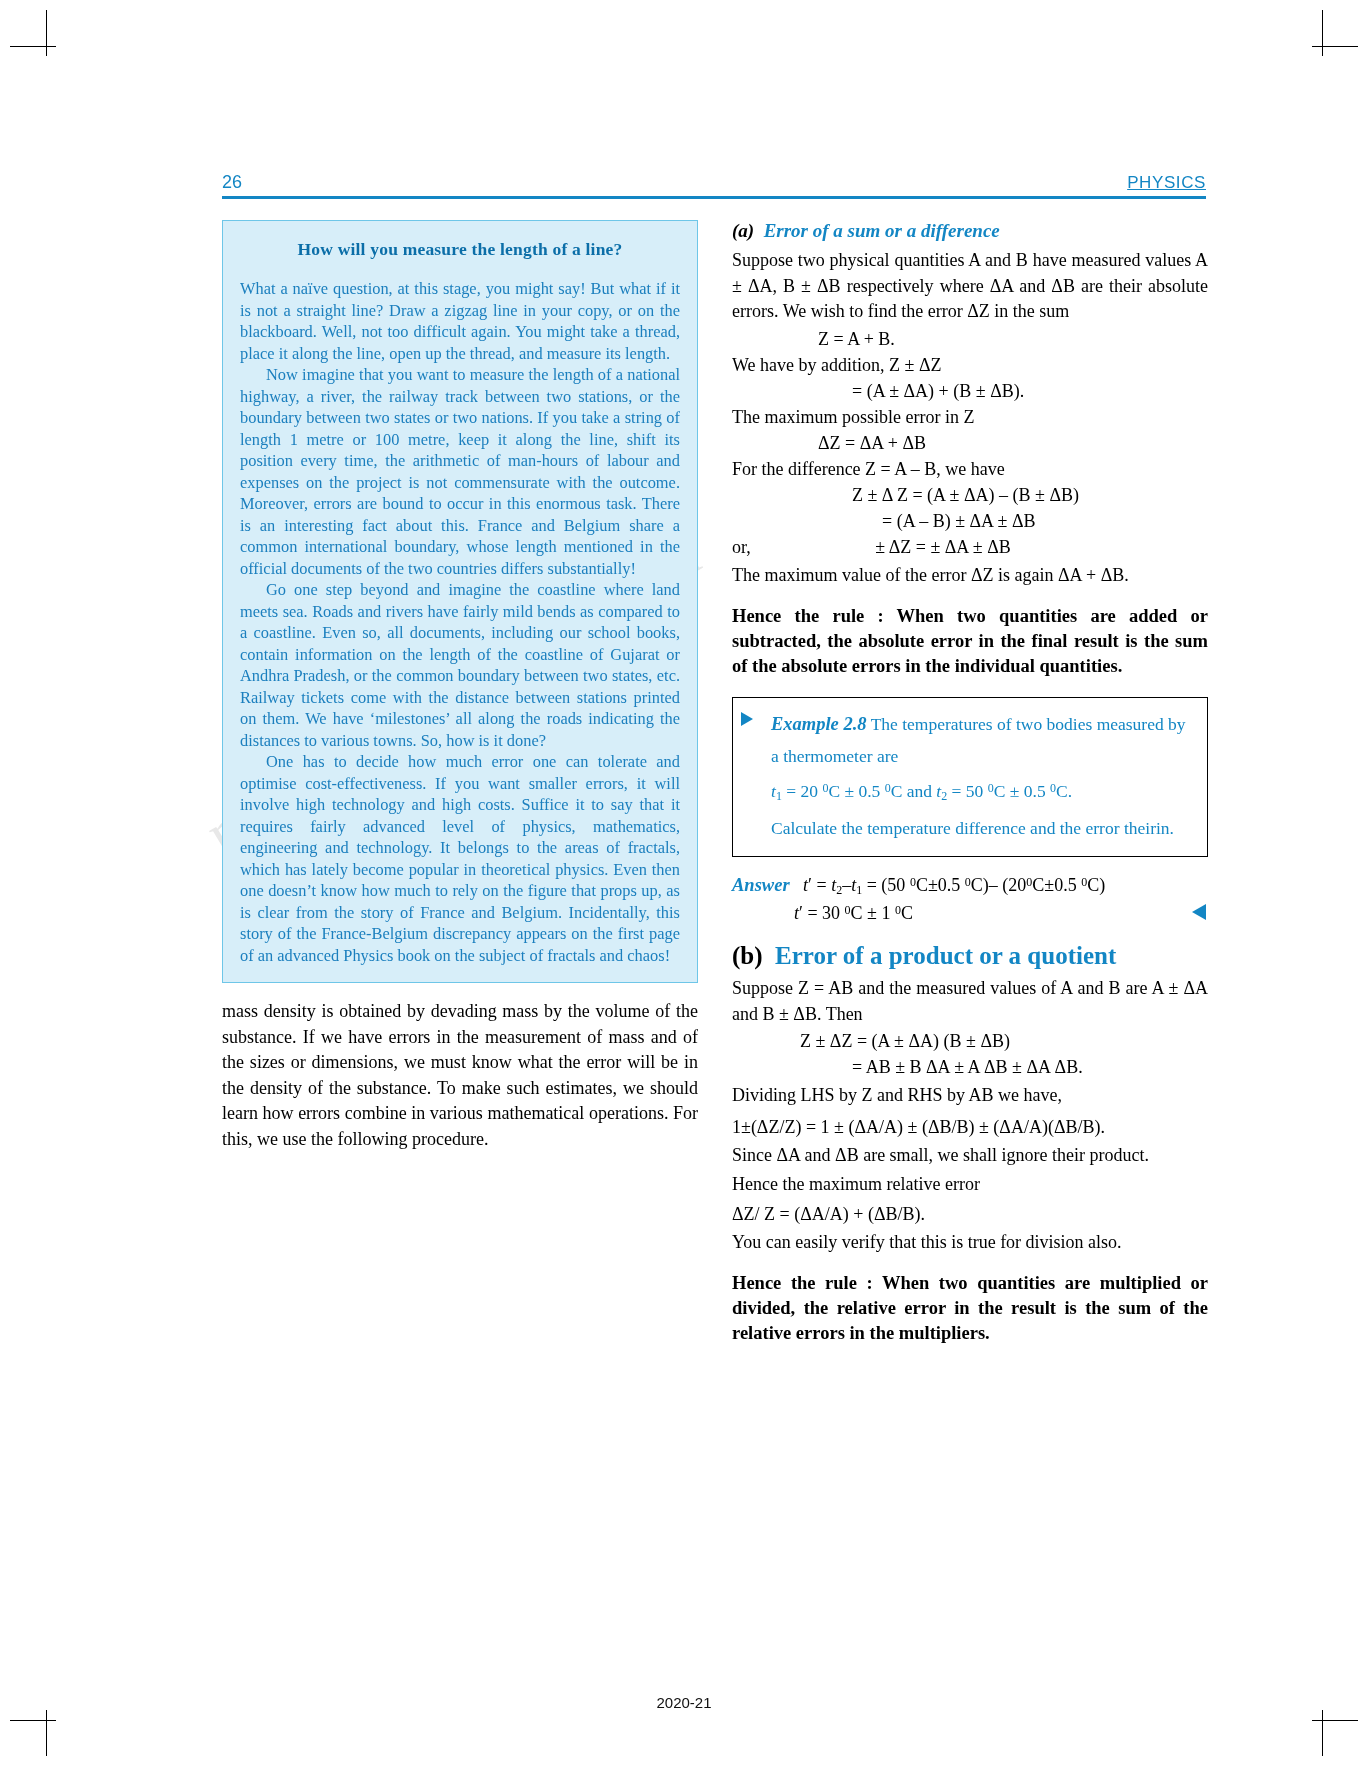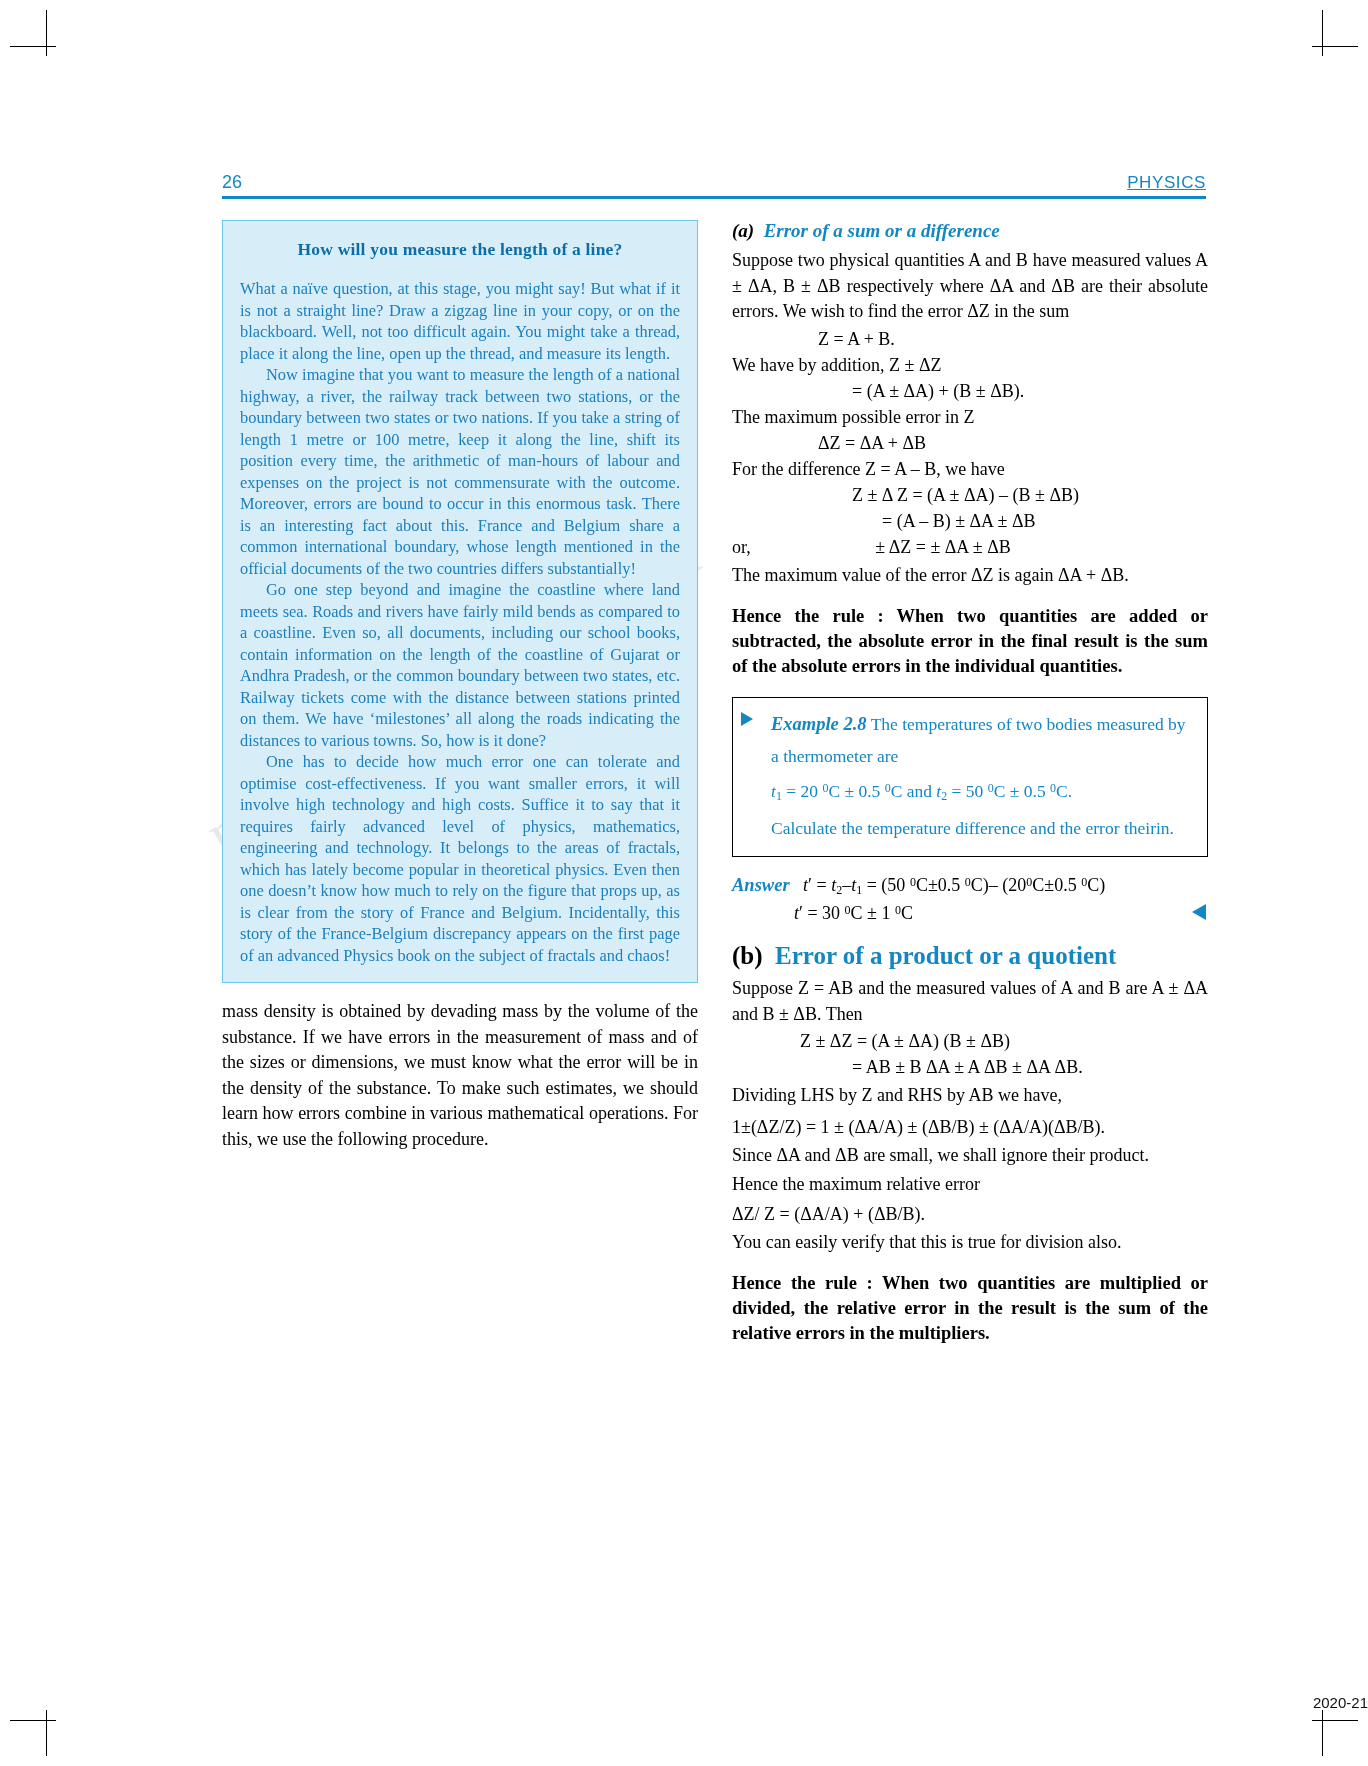--- a/index.html
+++ b/index.html
@@ -216,21 +216,21 @@
     pointer-events: none;
     white-space: pre-line;
   }
 
   
   .footer {
     position: absolute;
     left: 0;
     top: 1694px;
     width: 1368px;
-    text-align: right;
+    text-align: center;
     font-family: "Liberation Sans", sans-serif;
     font-size: 15px;
     color: #111;
   }
 </style>
 </head>
 <body>
 
 <div class="page">
 

